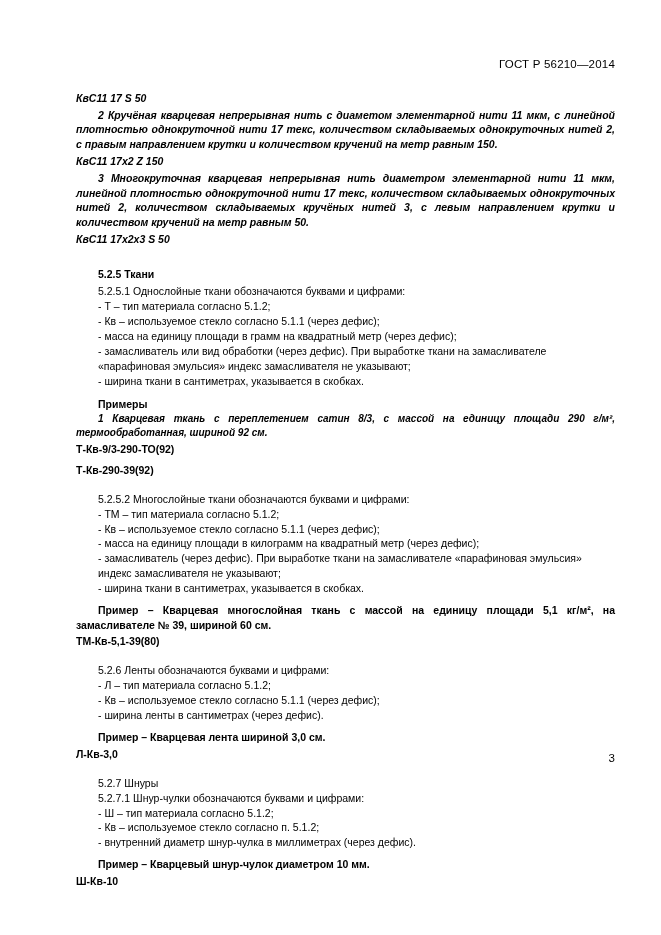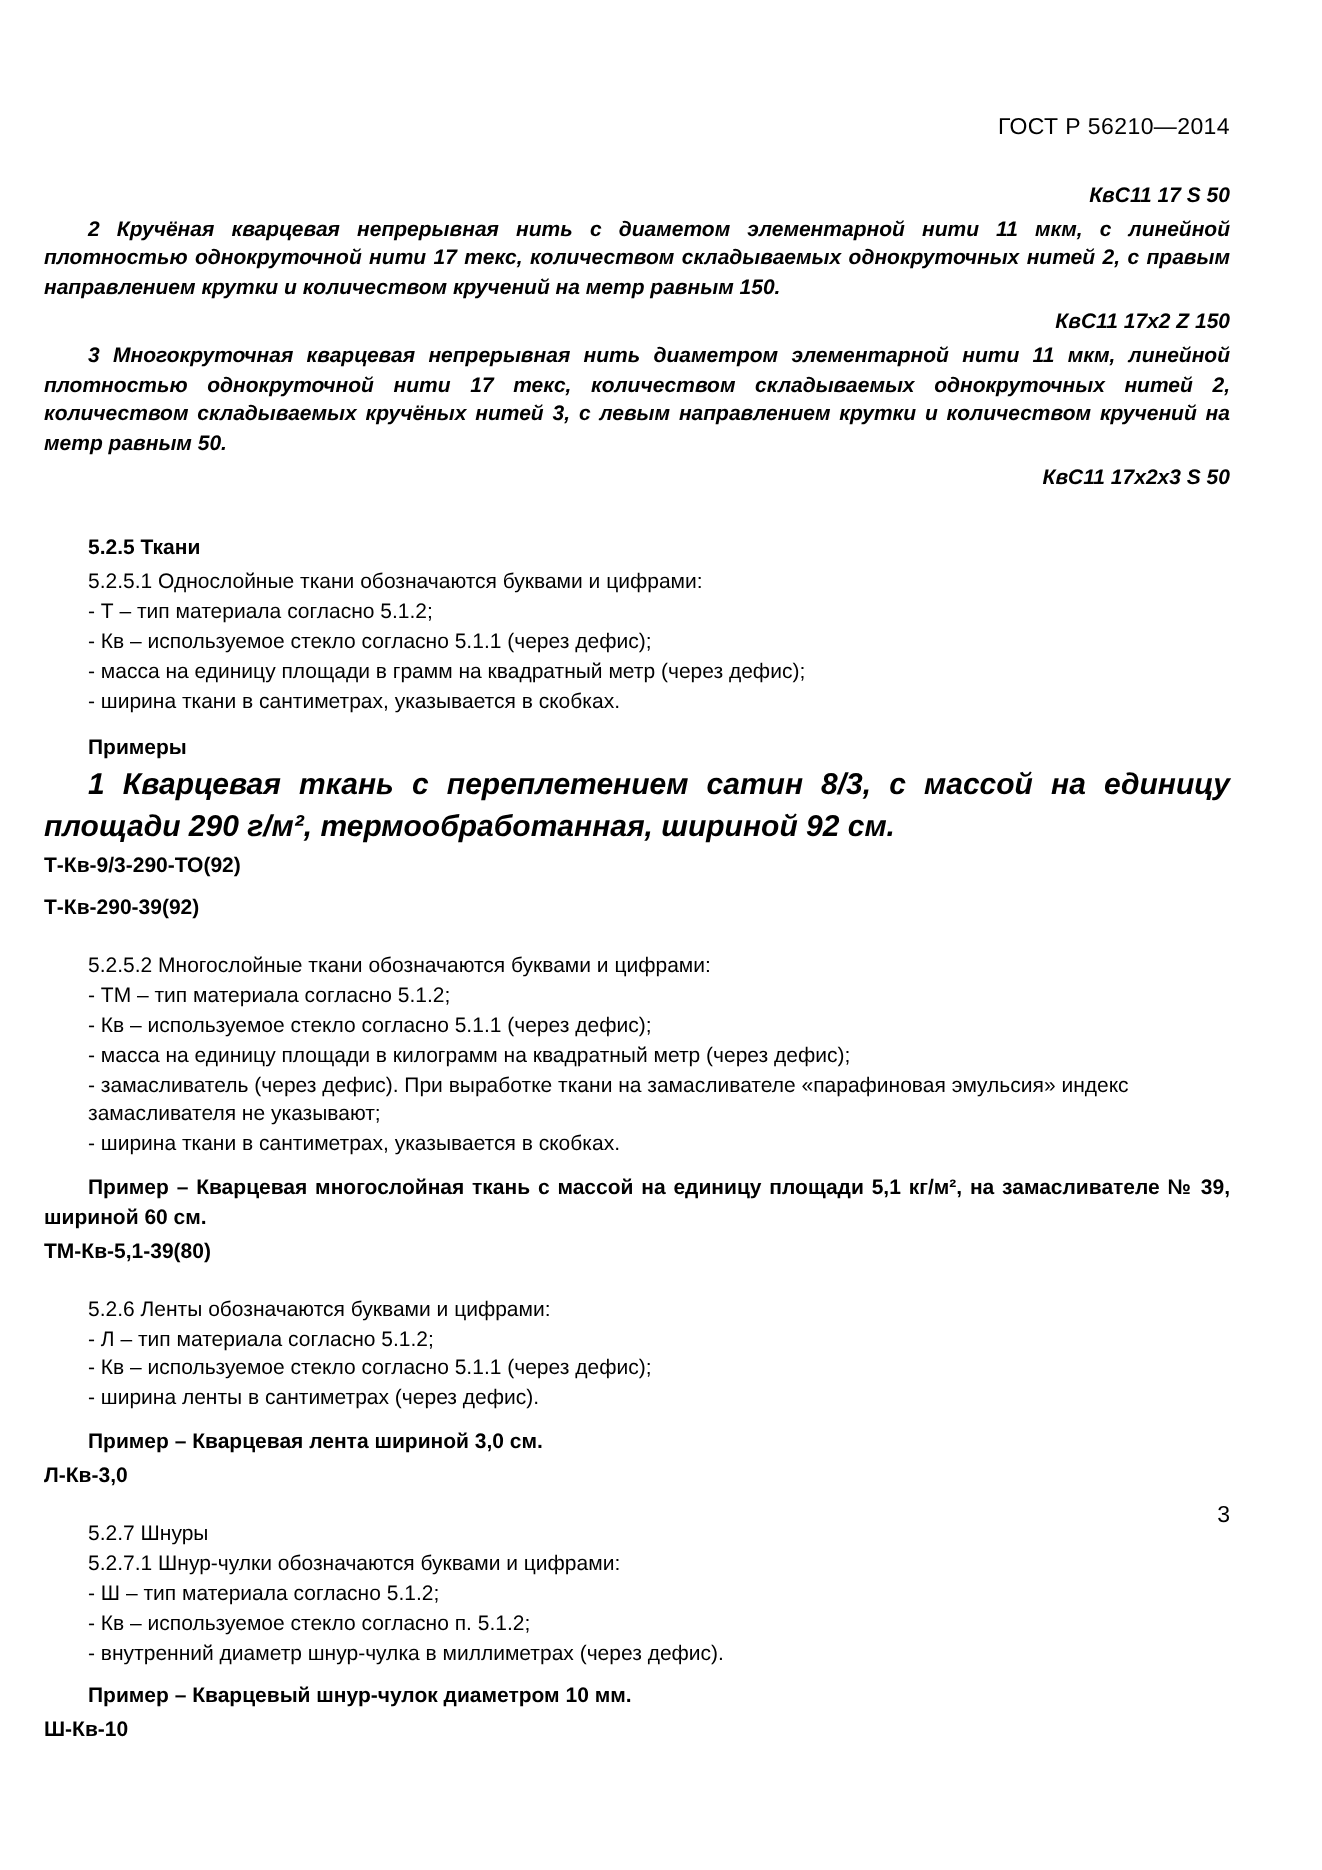--- a/index.html
+++ b/index.html
@@ -13,30 +13,30 @@
     font-family: "Liberation Sans", sans-serif;
     color: #000000;
     position: relative;
     overflow: hidden;
   }
   .page {
     position: relative;
     width: 661px;
     height: 796px;
     box-sizing: border-box;
-    padding: 58px 46px 30px 22px;
+    padding: 58px 46px 30px 76px;
   }
   .header {
     text-align: right;
     font-size: 11.5px;
     letter-spacing: 0.2px;
     margin-bottom: 22px;
   }
   .centered {
-    text-align: right;
+    text-align: left;
     font-style: italic;
     font-weight: bold;
     font-size: 10.5px;
     margin: 4px 0 4px 0;
   }
   p {
     margin: 0;
     font-size: 10.5px;
     line-height: 1.38;
   }
@@ -64,21 +64,21 @@
   .examples-title {
     font-weight: bold;
     font-size: 10.5px;
     padding-left: 22px;
     margin-top: 9px;
     margin-bottom: 2px;
   }
   .example-body {
     font-style: italic;
     font-weight: bold;
-    font-size: 15px;
+    font-size: 10px;
     line-height: 1.4;
     text-align: justify;
     text-indent: 22px;
   }
   .example-bold {
     font-weight: bold;
     font-size: 10.5px;
     line-height: 1.4;
     text-align: justify;
     text-indent: 22px;
@@ -122,20 +122,21 @@
 
   <div class="gap-s"></div>
 
   <div class="sec-head">5.2.5 Ткани</div>
 
   <div class="block">5.2.5.1 Однослойные ткани обозначаются буквами и цифрами:</div>
 
   <div class="block">- Т – тип материала согласно 5.1.2;</div>
   <div class="block">- Кв – используемое стекло согласно 5.1.1 (через дефис);</div>
   <div class="block">- масса на единицу площади в грамм на квадратный метр (через дефис);</div>
+  <div class="block" style="padding-left:22px; text-indent:0;">- замасливатель или вид обработки (через дефис). При выработке ткани на замасливателе «парафиновая эмульсия» индекс замасливателя не указывают;</div>
   <div class="block">- ширина ткани в сантиметрах, указывается в скобках.</div>
 
   <div class="examples-title">Примеры</div>
 
   <p class="example-body">1 Кварцевая ткань с переплетением сатин 8/3, с массой на единицу площади 290 г/м², термообработанная, шириной 92 см.</p>
   <div class="code-center">Т-Кв-9/3-290-ТО(92)</div>
 
   <div class="code-center">Т-Кв-290-39(92)</div>
 
   <div class="gap-s"></div>

